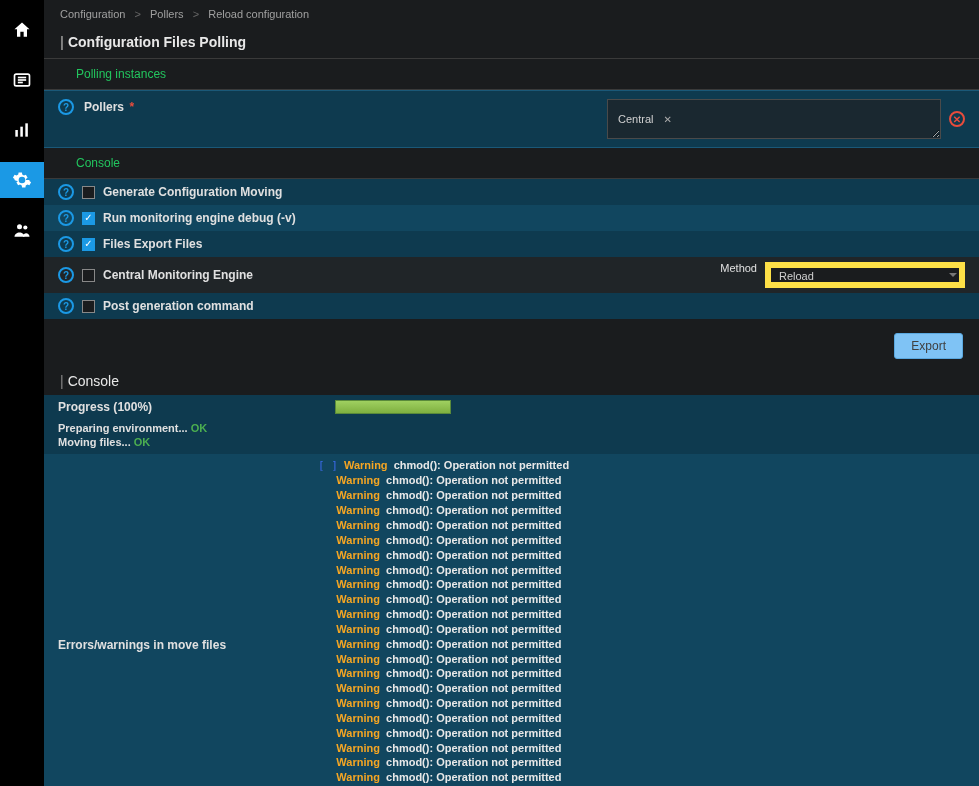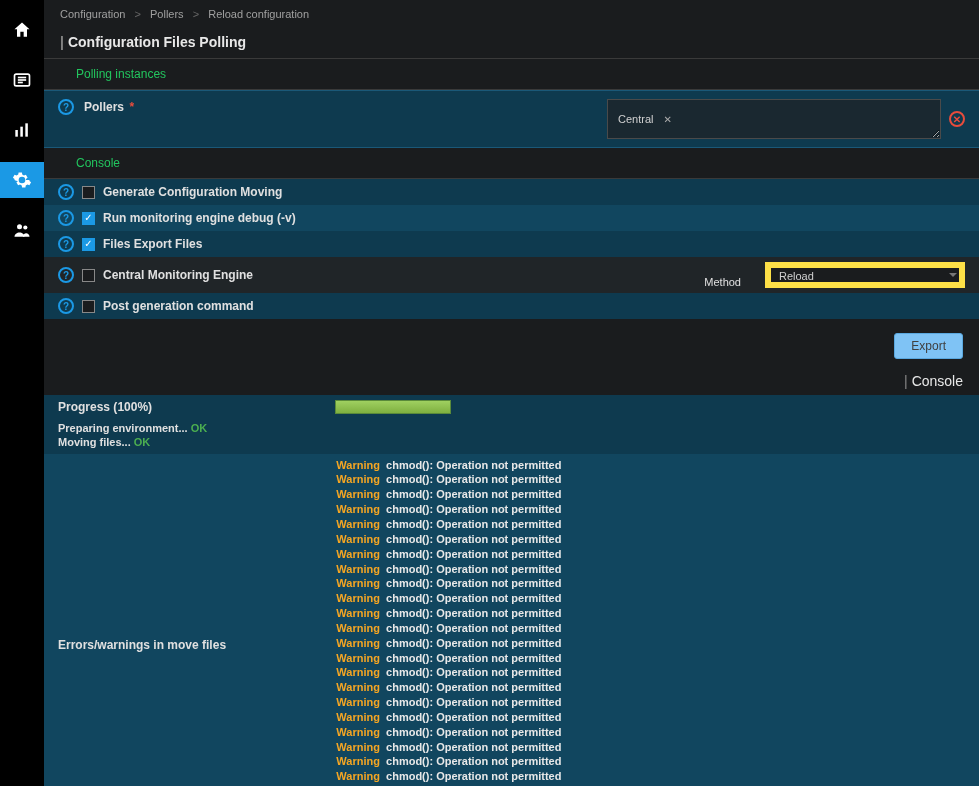--- a/index.html
+++ b/index.html
@@ -160,22 +160,22 @@
 .checkbox.checked::after {
   content: '✓';
   color: #fff;
   font-size: 10px;
   line-height: 1;
 }
 .action-label { font-size: 12px; font-weight: bold; }
 .method-wrap {
   margin-left: auto;
   display: flex;
-  align-items: flex-end;
-  gap: 24px;
+  align-items: flex-start;
+  gap: 8px;
 }
 .method-wrap label { font-size: 11px; }
 .method-select {
   width: 200px;
   height: 26px;
   background: #1a1c1e;
   border: 6px solid #fde047;
   color: #d0d0d0;
   padding: 2px 26px 2px 8px;
   font-size: 11px;
@@ -205,21 +205,20 @@
   color: #404040;
   padding: 5px 16px;
   font-size: 12px;
   border-radius: 3px;
   cursor: pointer;
 }
 .console-title {
   padding: 4px 16px 6px 16px;
   font-size: 14px;
   color: #e8e8e8;
-  text-align: right;
 }
 .console-title .pipe { color: #888; margin-right: 4px; }
 .console-body {
   background: #0e3a4f;
   margin: 0 0 0 0;
 }
 .progress-row {
   display: flex;
   align-items: center;
   padding: 5px 14px;
@@ -386,20 +385,21 @@
       </div>
       <div class="progress-bar"></div>
     </div>
     <div class="status-lines" id="status-lines">
         <div><span>Preparing environment... </span><span class="ok">OK</span></div>
         <div><span>Moving files... </span><span class="ok">OK</span></div>
       </div>
     <div class="errors-row">
       <div class="errors-label">Errors/warnings in move files</div>
       <div class="errors-content" id="errors-content">
+          <div><span class="bracket">[ ]</span>&nbsp;&nbsp;<span class="warn">Warning</span>&nbsp;&nbsp;<span class="msg">chmod(): Operation not permitted</span></div>
           <div>&nbsp;&nbsp;&nbsp;&nbsp;&nbsp;&nbsp;<span class="warn">Warning</span>&nbsp;&nbsp;<span class="msg">chmod(): Operation not permitted</span></div>
           <div>&nbsp;&nbsp;&nbsp;&nbsp;&nbsp;&nbsp;<span class="warn">Warning</span>&nbsp;&nbsp;<span class="msg">chmod(): Operation not permitted</span></div>
           <div>&nbsp;&nbsp;&nbsp;&nbsp;&nbsp;&nbsp;<span class="warn">Warning</span>&nbsp;&nbsp;<span class="msg">chmod(): Operation not permitted</span></div>
           <div>&nbsp;&nbsp;&nbsp;&nbsp;&nbsp;&nbsp;<span class="warn">Warning</span>&nbsp;&nbsp;<span class="msg">chmod(): Operation not permitted</span></div>
           <div>&nbsp;&nbsp;&nbsp;&nbsp;&nbsp;&nbsp;<span class="warn">Warning</span>&nbsp;&nbsp;<span class="msg">chmod(): Operation not permitted</span></div>
           <div>&nbsp;&nbsp;&nbsp;&nbsp;&nbsp;&nbsp;<span class="warn">Warning</span>&nbsp;&nbsp;<span class="msg">chmod(): Operation not permitted</span></div>
           <div>&nbsp;&nbsp;&nbsp;&nbsp;&nbsp;&nbsp;<span class="warn">Warning</span>&nbsp;&nbsp;<span class="msg">chmod(): Operation not permitted</span></div>
           <div>&nbsp;&nbsp;&nbsp;&nbsp;&nbsp;&nbsp;<span class="warn">Warning</span>&nbsp;&nbsp;<span class="msg">chmod(): Operation not permitted</span></div>
           <div>&nbsp;&nbsp;&nbsp;&nbsp;&nbsp;&nbsp;<span class="warn">Warning</span>&nbsp;&nbsp;<span class="msg">chmod(): Operation not permitted</span></div>
           <div>&nbsp;&nbsp;&nbsp;&nbsp;&nbsp;&nbsp;<span class="warn">Warning</span>&nbsp;&nbsp;<span class="msg">chmod(): Operation not permitted</span></div>

